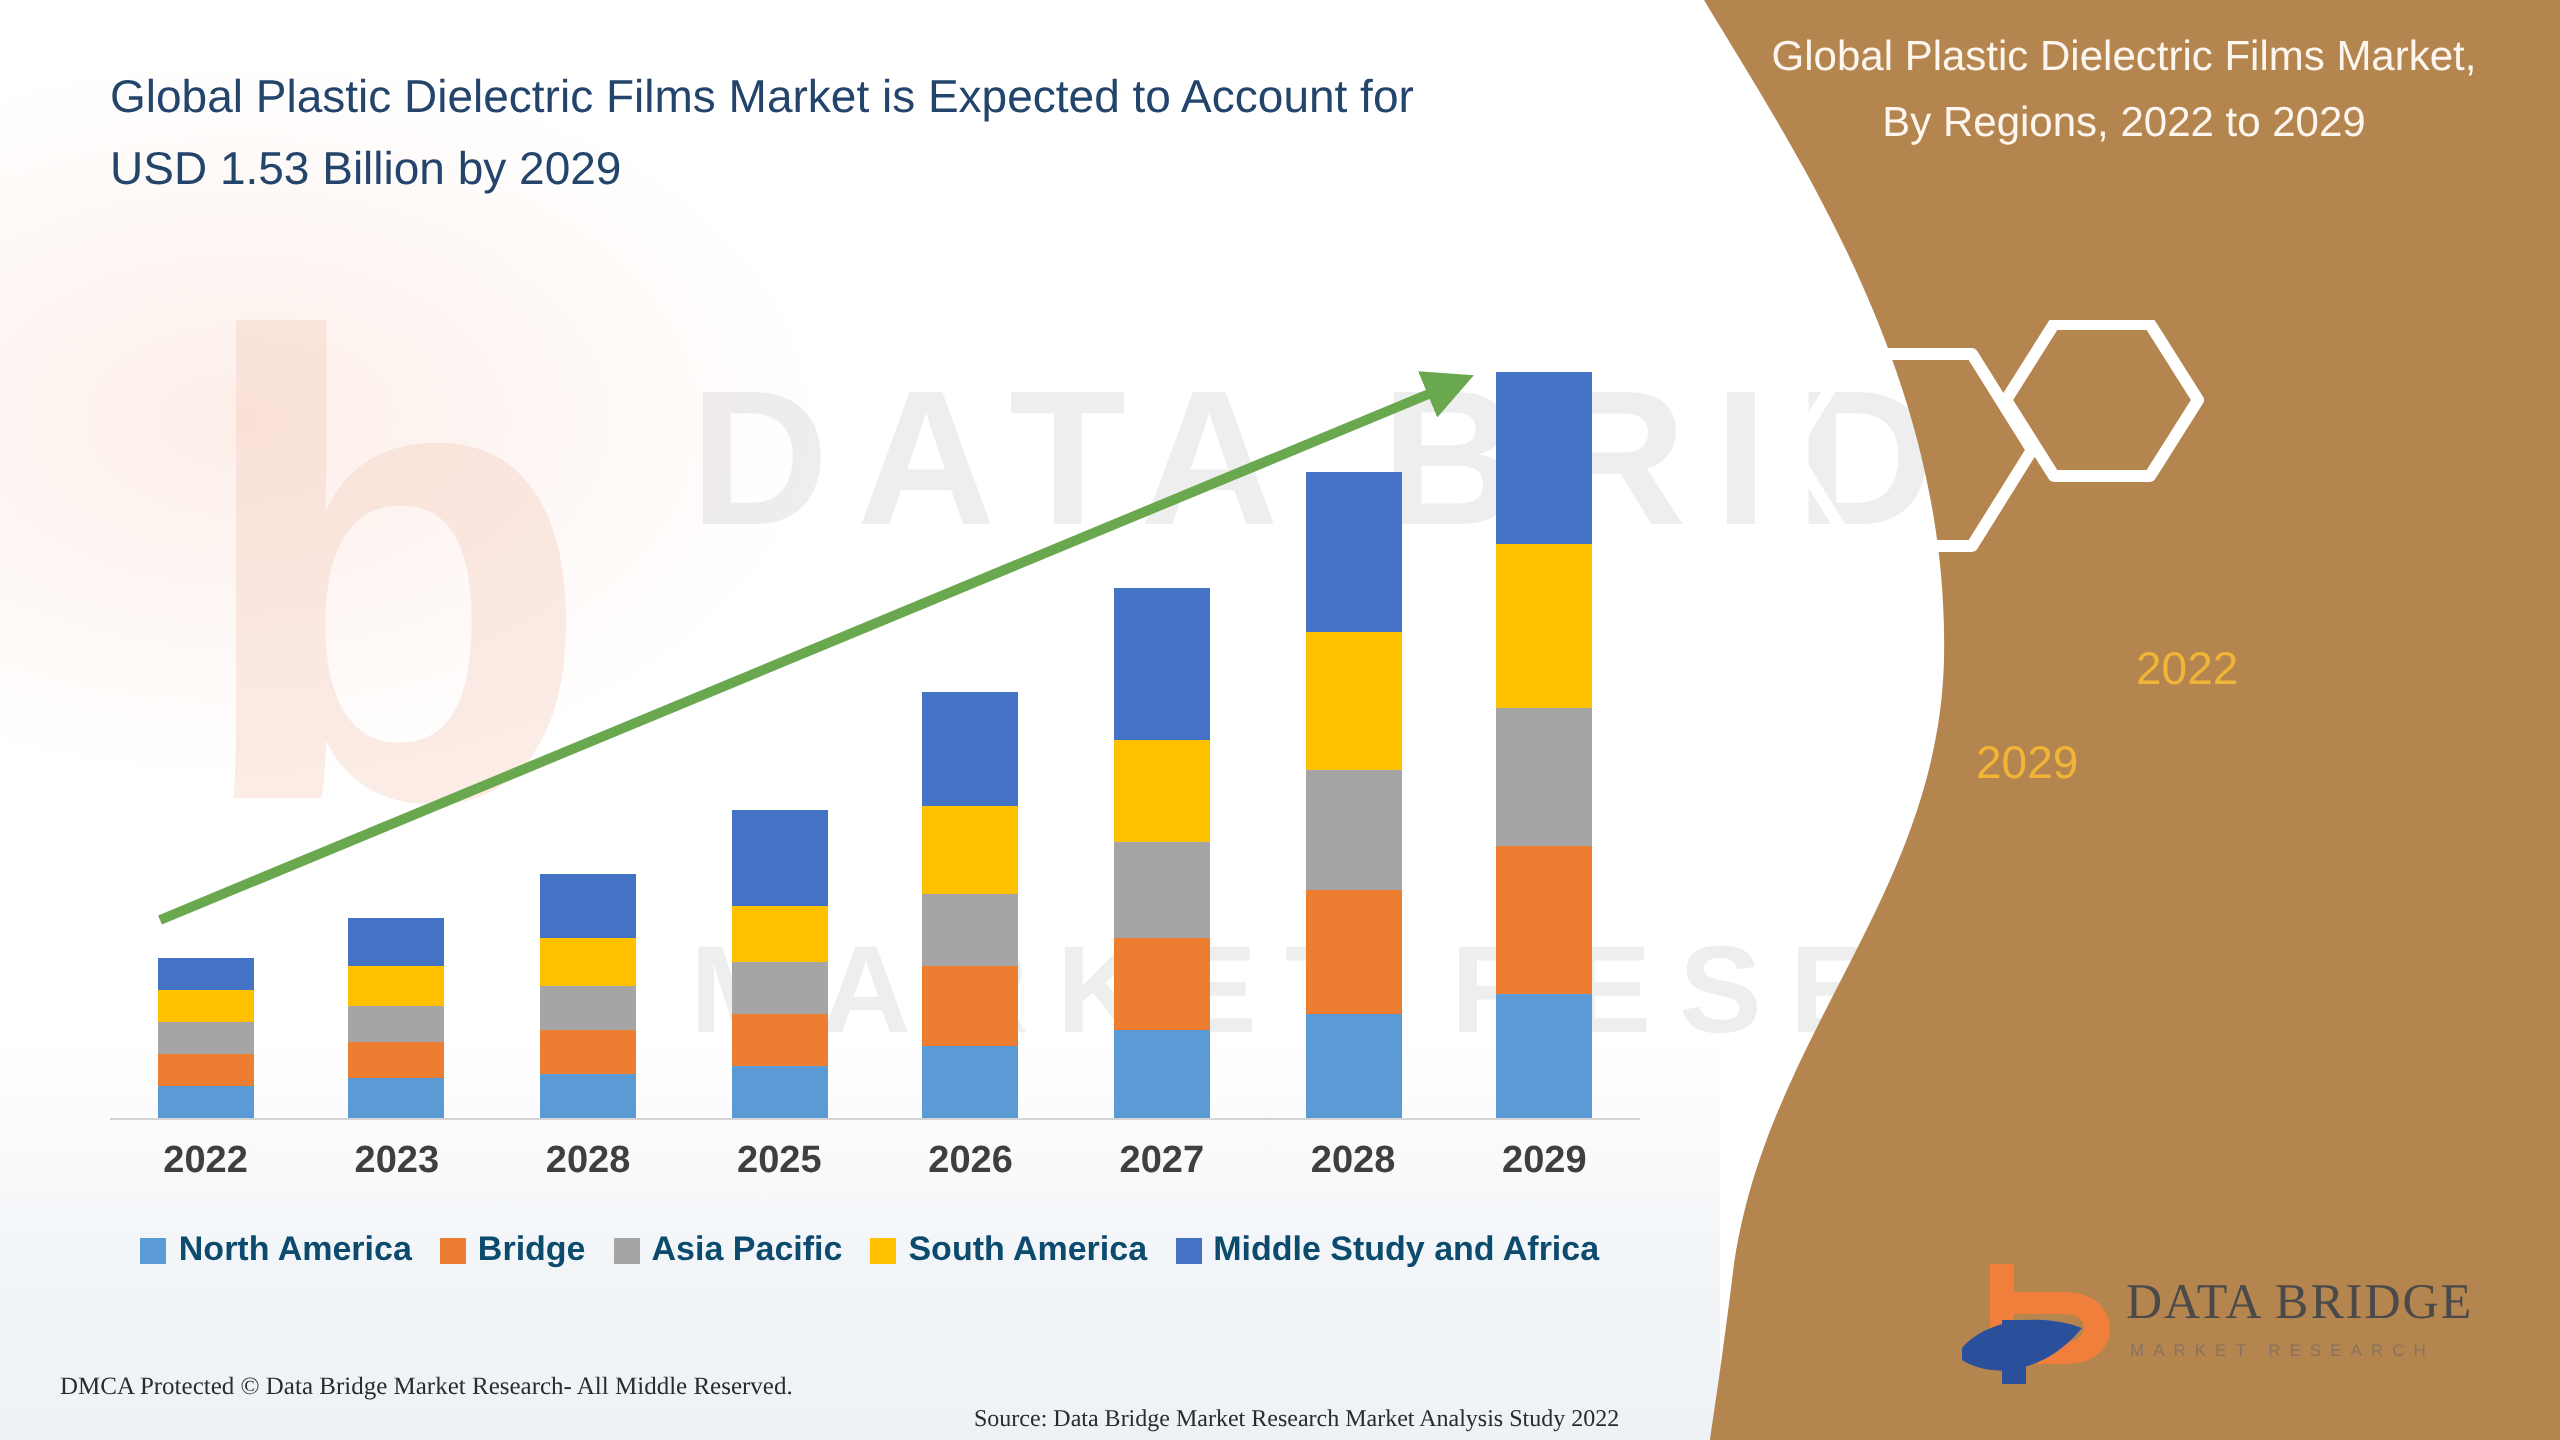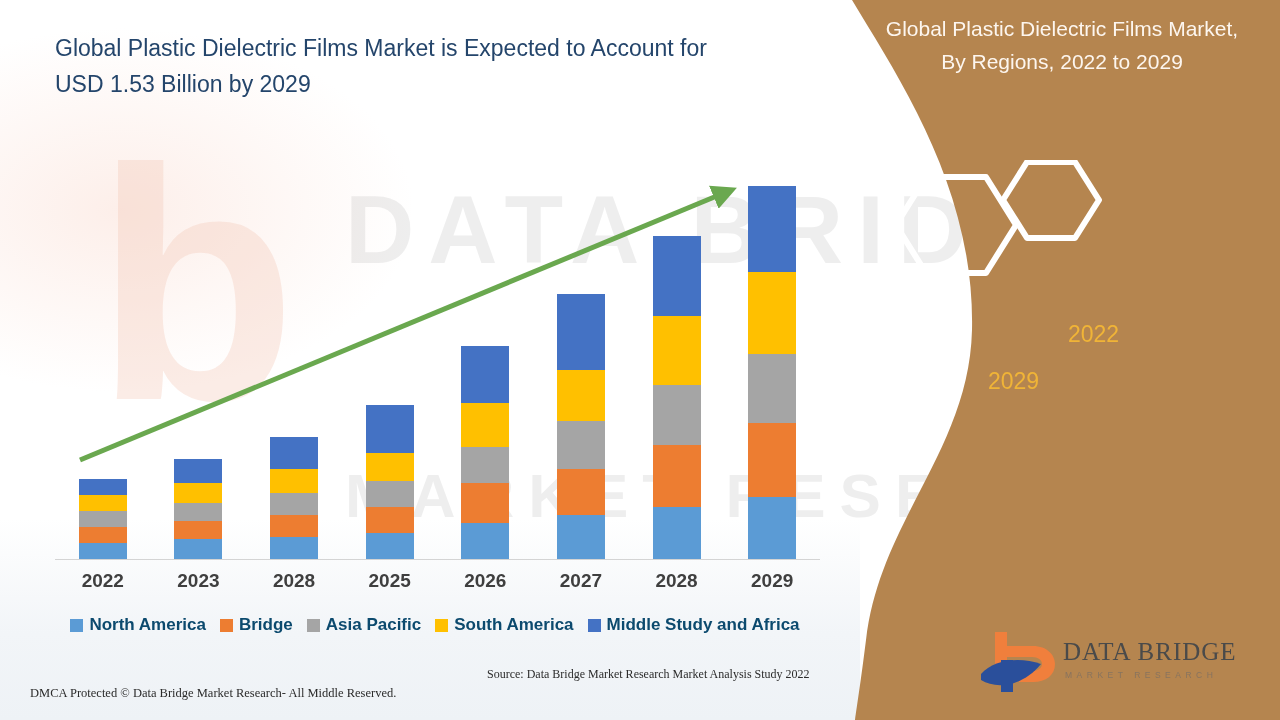--- a/index.html
+++ b/index.html
@@ -159,21 +159,21 @@
     left: 30px;
     top: 686px;
     font-size: 12.5px;
     color: #2b2b2b;
     font-family: "Liberation Serif", serif;
     white-space: nowrap;
   }
   .footer-right {
     position: absolute;
     left: 487px;
-    top: 667px;
+    top: 702px;
     font-size: 12px;
     color: #2b2b2b;
     font-family: "Liberation Serif", serif;
     white-space: nowrap;
   }
 
   
   .right-panel {
     position: absolute;
     left: 0; top: 0;

